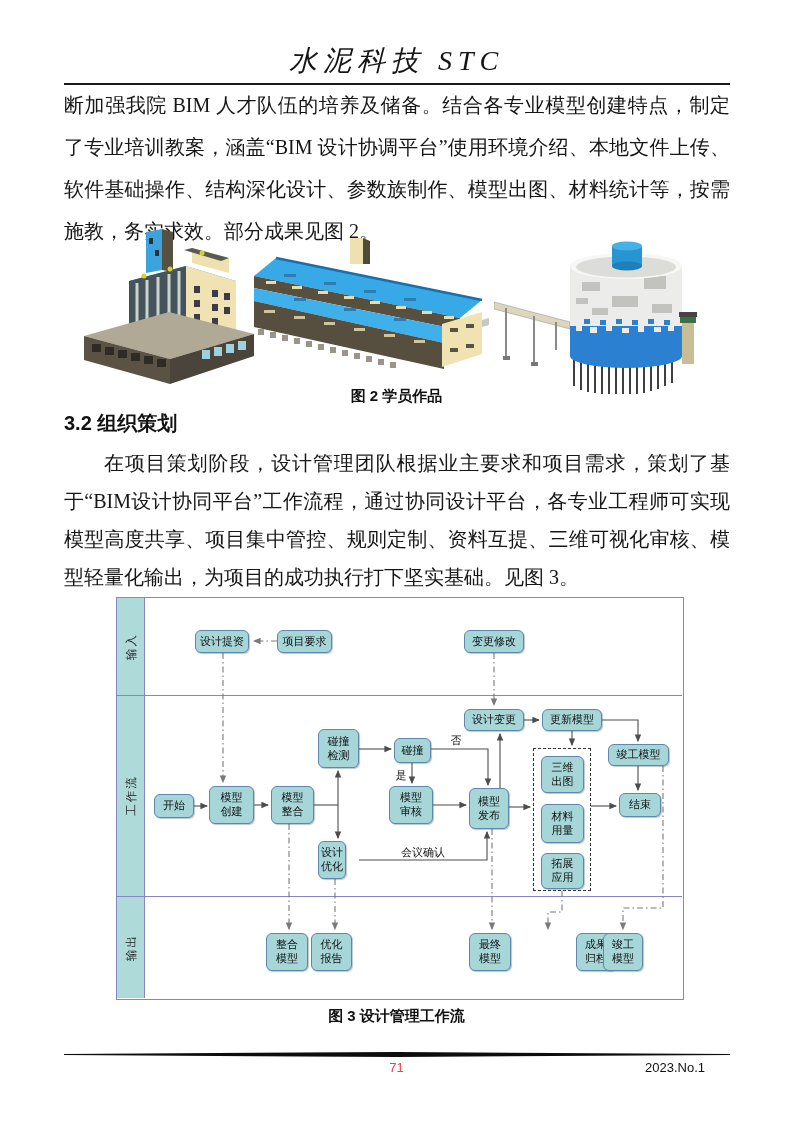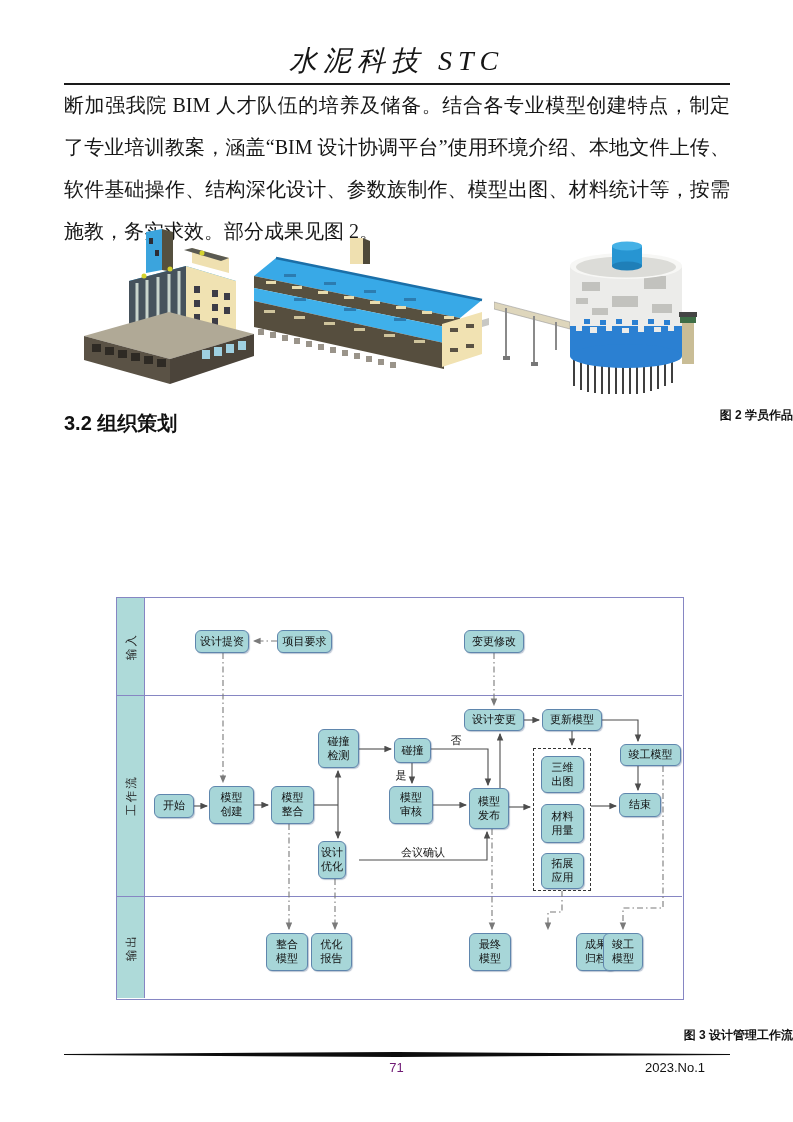--- a/index.html
+++ b/index.html
@@ -9,22 +9,22 @@
   
   .journal-title{top:42px;left:0;width:100%;text-align:center;font-size:28px;
                  font-style:italic;letter-spacing:6px;color:#151515;}
   .header-rule{left:64px;top:83px;width:666px;height:2px;background:#1a1a1a;}
   
   .para{left:64px;width:666px;font-size:20px;text-align:justify;color:#161616;}
   .p1{top:84px;line-height:42px;}
   .p2{top:444px;line-height:38px;text-indent:2em;}
   .section-heading{left:64px;top:410px;font-family:"Liberation Sans","DejaVu Sans",sans-serif;
                    font-weight:bold;font-size:20px;color:#111;}
-  .caption{left:0;width:100%;text-align:right;font-family:"Liberation Sans","DejaVu Sans",sans-serif;
-           font-weight:bold;font-size:12px;color:#111;margin-top:20px;}
+  .caption{left:0;width:100%;text-align:center;font-family:"Liberation Sans","DejaVu Sans",sans-serif;
+           font-weight:bold;font-size:15px;color:#111;}
   .cap2{top:387px;} .cap3{top:1007px;}
   
   .fig2{left:64px;top:226px;width:666px;height:164px;}
   .fig2 svg{position:absolute;}
   
   .fc{left:116px;top:597px;width:568px;height:403px;border:1.5px solid #8686c3;box-sizing:border-box;}
   .fc-inner{position:absolute;left:0;top:0;width:565px;height:400px;}
   .lane-col{position:absolute;left:0;top:0;width:28px;height:100%;background:#aedad9;
             border-right:1.4px solid #8686c3;box-sizing:border-box;z-index:1;}
   .lane-line{position:absolute;left:0;width:100%;border-top:1.4px solid #8686c3;z-index:1;}
@@ -38,21 +38,21 @@
            white-space:pre-line;z-index:4;box-shadow:1px 1px 1px rgba(60,90,130,.35);}
   .fc-group{position:absolute;border:1.6px dashed #333;box-sizing:border-box;z-index:2;}
   .fc-edges{position:absolute;left:0;top:0;z-index:3;pointer-events:none;}
   .edge-s{stroke:#4d4d4d;stroke-width:1.1;fill:none;}
   .edge-d{stroke:#7a7a7a;stroke-width:1.1;fill:none;stroke-dasharray:6 3 1.5 3;}
   .edge-label{font-size:11px;fill:#111;text-anchor:middle;font-family:"Liberation Serif",serif;}
   
   .footer-rule{left:64px;top:1052px;width:666px;height:5px;background:#0d0d0d;
                clip-path:polygon(0 38%,50% 0%,100% 38%,100% 62%,50% 100%,0 62%);}
   .page-number{top:1060px;left:0;width:100%;text-align:center;font-size:13px;
-               font-family:"Liberation Sans",sans-serif;color:#701a75;}
+               font-family:"Liberation Sans",sans-serif;color:#ef4444;}
   .issue-label{top:1060px;right:88px;font-size:13px;font-family:"Liberation Sans",sans-serif;color:#111;}
 </style>
 </head>
 <body>
 
 <div class="page">
 
   <div class="abs journal-title">水泥科技 STC</div>
   <div class="abs header-rule"></div>
 
@@ -231,20 +231,21 @@
       <rect x="188" y="96" width="12" height="42" fill="#c9bd96"></rect>
       <rect x="186" y="90" width="16" height="7" fill="#3e6e46"></rect>
       <rect x="185" y="86" width="18" height="5" fill="#454545"></rect>
     </svg>
   </div>
 
   <div class="abs caption cap2">图 2 学员作品</div>
 
   <div class="abs section-heading">3.2 组织策划</div>
 
+  <div class="abs para p2">在项目策划阶段，设计管理团队根据业主要求和项目需求，策划了基于“BIM设计协同平台”工作流程，通过协同设计平台，各专业工程师可实现模型高度共享、项目集中管控、规则定制、资料互提、三维可视化审核、模型轻量化输出，为项目的成功执行打下坚实基础。见图 3。</div>
 
   <div class="abs fc">
     <div class="fc-inner">
 
       <div class="lane-col"></div>
       <div class="lane-line" style="top:97px;"></div>
       <div class="lane-line" style="top:298px;"></div>
 
       <div class="lane-label" style="top:0;height:97px;">
         <span>输入</span>
@@ -314,21 +315,21 @@
 检测</div>
       <div class="fc-node" style="left:277px;top:140px;width:37px;height:25px;">碰撞</div>
       <div class="fc-node" style="left:272px;top:188px;width:44px;height:38px;">模型
 审核</div>
       <div class="fc-node" style="left:201px;top:243px;width:28px;height:38px;">设计
 优化</div>
       <div class="fc-node" style="left:347px;top:111px;width:60px;height:22px;">设计变更</div>
       <div class="fc-node" style="left:425px;top:111px;width:60px;height:22px;">更新模型</div>
       <div class="fc-node" style="left:352px;top:190px;width:40px;height:41px;">模型
 发布</div>
-      <div class="fc-node" style="left:491px;top:146px;width:61px;height:22px;margin-left:12px;">竣工模型</div>
+      <div class="fc-node" style="left:491px;top:146px;width:61px;height:22px;">竣工模型</div>
       <div class="fc-node" style="left:502px;top:195px;width:42px;height:24px;">结束</div>
       <div class="fc-node" style="left:424px;top:158px;width:43px;height:37px;">三维
 出图</div>
       <div class="fc-node" style="left:424px;top:206px;width:43px;height:39px;">材料
 用量</div>
       <div class="fc-node" style="left:424px;top:255px;width:43px;height:36px;">拓展
 应用</div>
 
       <div class="fc-node" style="left:149px;top:335px;width:42px;height:38px;">整合
 模型</div>

